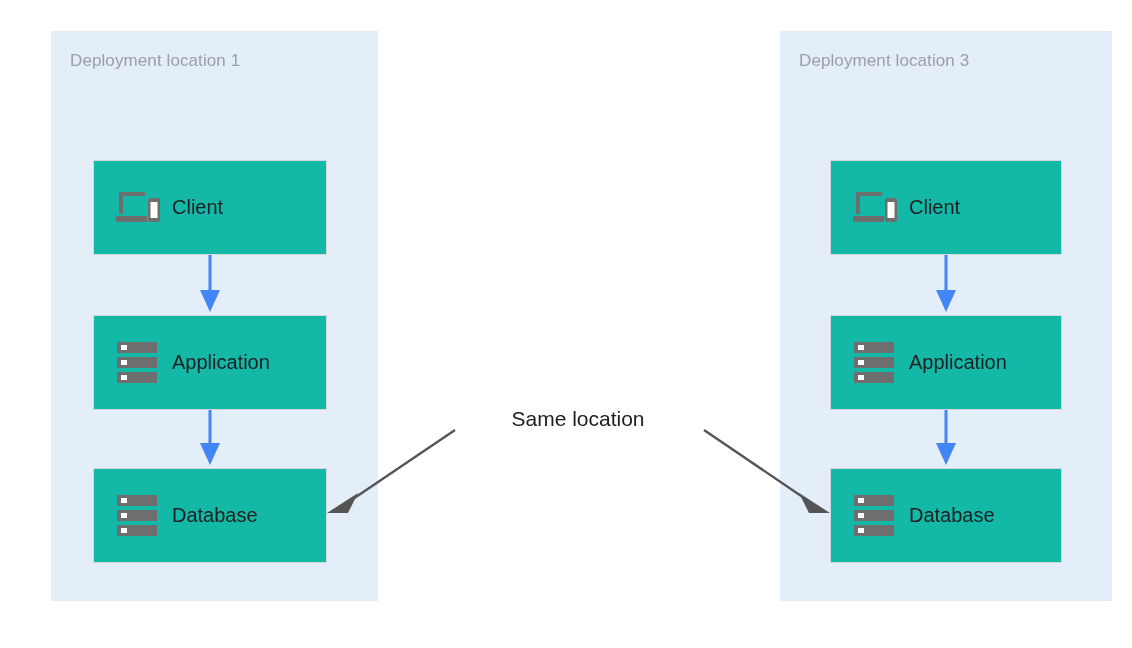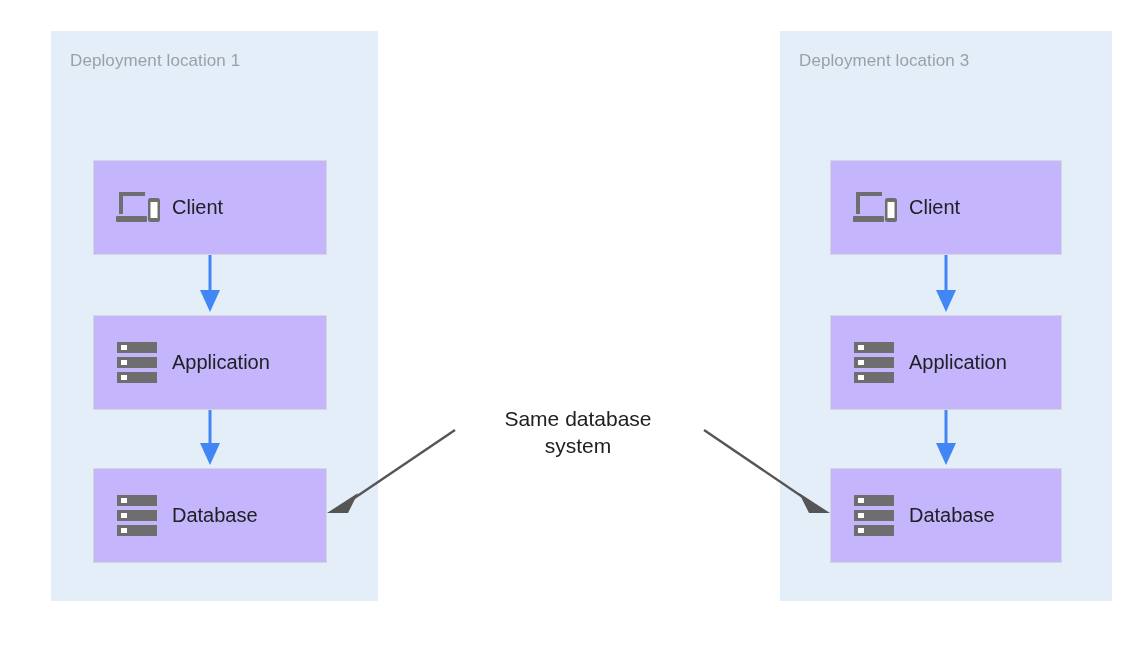--- a/index.html
+++ b/index.html
@@ -38,21 +38,21 @@
     top: 20px;
     font-size: 17px;
     color: #9aa0a6;
     letter-spacing: 0.1px;
     white-space: nowrap;
   }
 
   
   .node {
     position: absolute;
-    background: #c4b5fd;
+    background: #14b8a6;
     border: 1px solid #d4d8dd;
     box-sizing: border-box;
     display: flex;
     align-items: center;
   }
   .node-icon {
     flex: 0 0 auto;
     margin-left: 18px;
     width: 52px;
     height: 46px;
@@ -227,17 +227,16 @@
       <polygon points="315,513 346,493 336,513" fill="#555555"></polygon>
     </g>
 
     <g>
       <line x1="692" y1="430" x2="798" y2="502" stroke="#555555" stroke-width="2.4"></line>
       <polygon points="818,513 787,493 797,513" fill="#555555"></polygon>
     </g>
   </svg>
 
   <div id="callout-label">
-    <div>Same database</div>
-    <div>system</div>
+    <div>Same location</div>
   </div>
 
 </div>
 
 </body></html>

